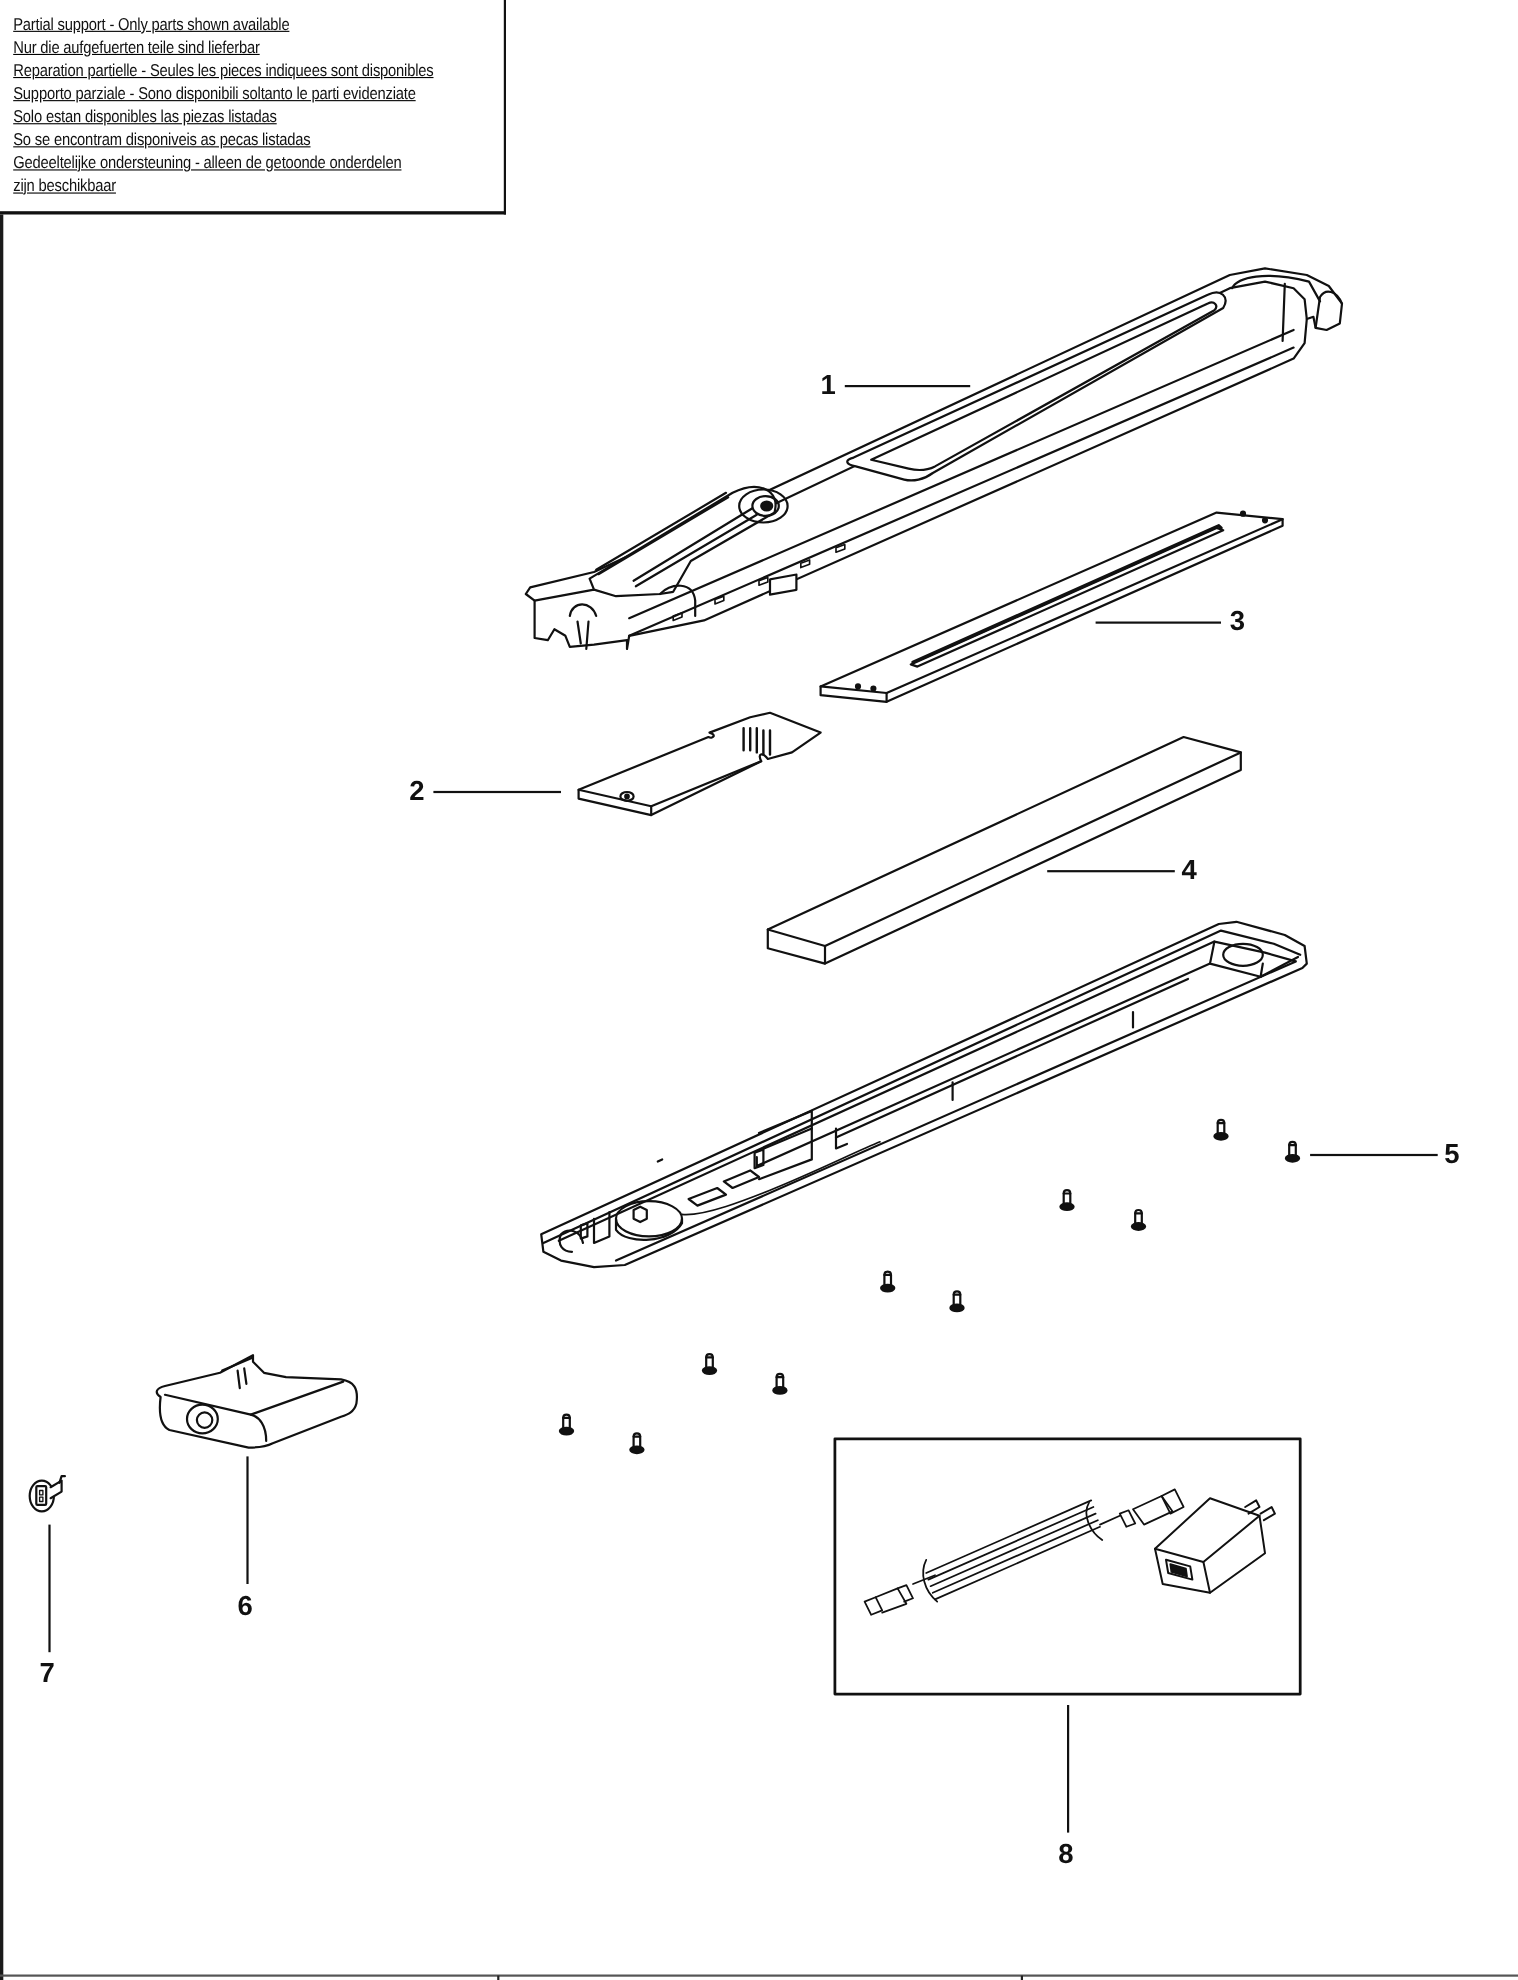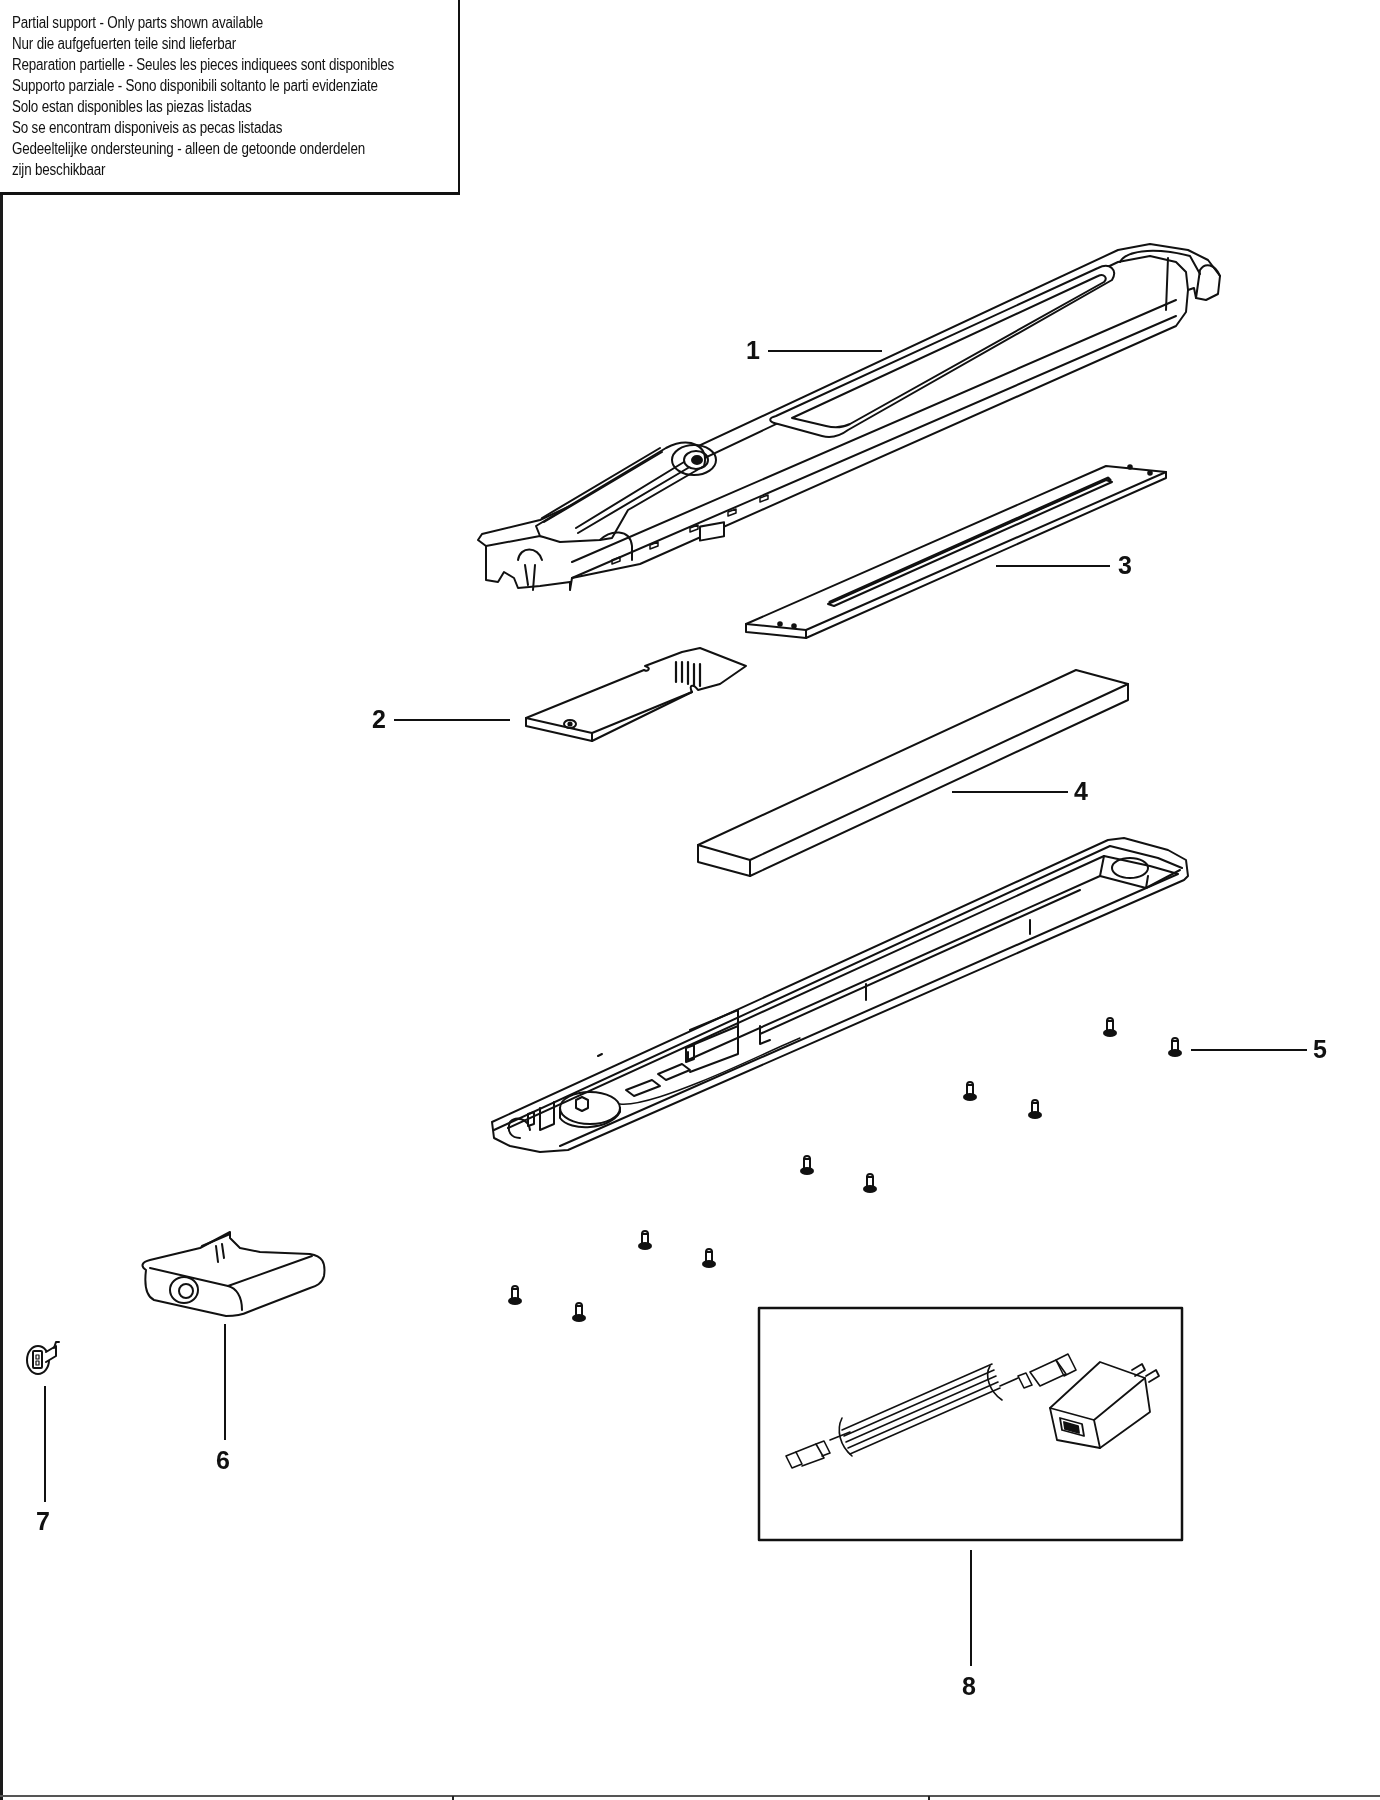--- a/index.html
+++ b/index.html
@@ -5,21 +5,21 @@
   html, body { margin: 0; padding: 0; background: #ffffff; }
   body { width: 1380px; height: 1800px; position: relative; overflow: hidden;
          font-family: "Liberation Sans", sans-serif; }
   .frame { position: absolute; left: 0; top: 0; width: 1380px; height: 1800px; }
   .left-border { position: absolute; left: 0; top: 0; width: 3px; height: 1800px; background: #1a1a1a; }
   .bottom-rule { position: absolute; left: 0; top: 1795px; width: 1380px; height: 2px; background: #555; }
   .bottom-tick { position: absolute; top: 1796px; width: 2px; height: 4px; background: #222; }
   .notice-box { position: absolute; left: 0; top: 0; width: 460px; height: 195px;
                 border-right: 2px solid #111; border-bottom: 3px solid #111; box-sizing: border-box;
                 background: #fff; }
-  .notice-lines { position: absolute; left: 12px; top: 12px; margin: 0; padding: 0; list-style: none; }
+  .notice-lines { position: absolute; left: 12px; top: 12px; margin: 0; padding: 0; list-style: none; text-decoration: underline; }
   .notice-line { font-family: "Liberation Sans", sans-serif; font-size: 15.6px; line-height: 21px;
                  color: #111; transform: scaleX(0.86); transform-origin: left center; white-space: nowrap;
                  letter-spacing: -0.2px; font-weight: 500; }
   svg.diagram { position: absolute; left: 0; top: 0; }
   .callout-num { position: absolute; font-family: "Liberation Sans", sans-serif; font-weight: bold;
                  font-size: 25px; color: #111; line-height: 1; }
   .leader { position: absolute; background: #111; }
   .watermark { position: absolute; right: 16px; top: 1819px; font-family: "Liberation Serif", serif;
                font-size: 31px; line-height: 1; letter-spacing: -0.5px; }
   .watermark span { display: inline-block; }

